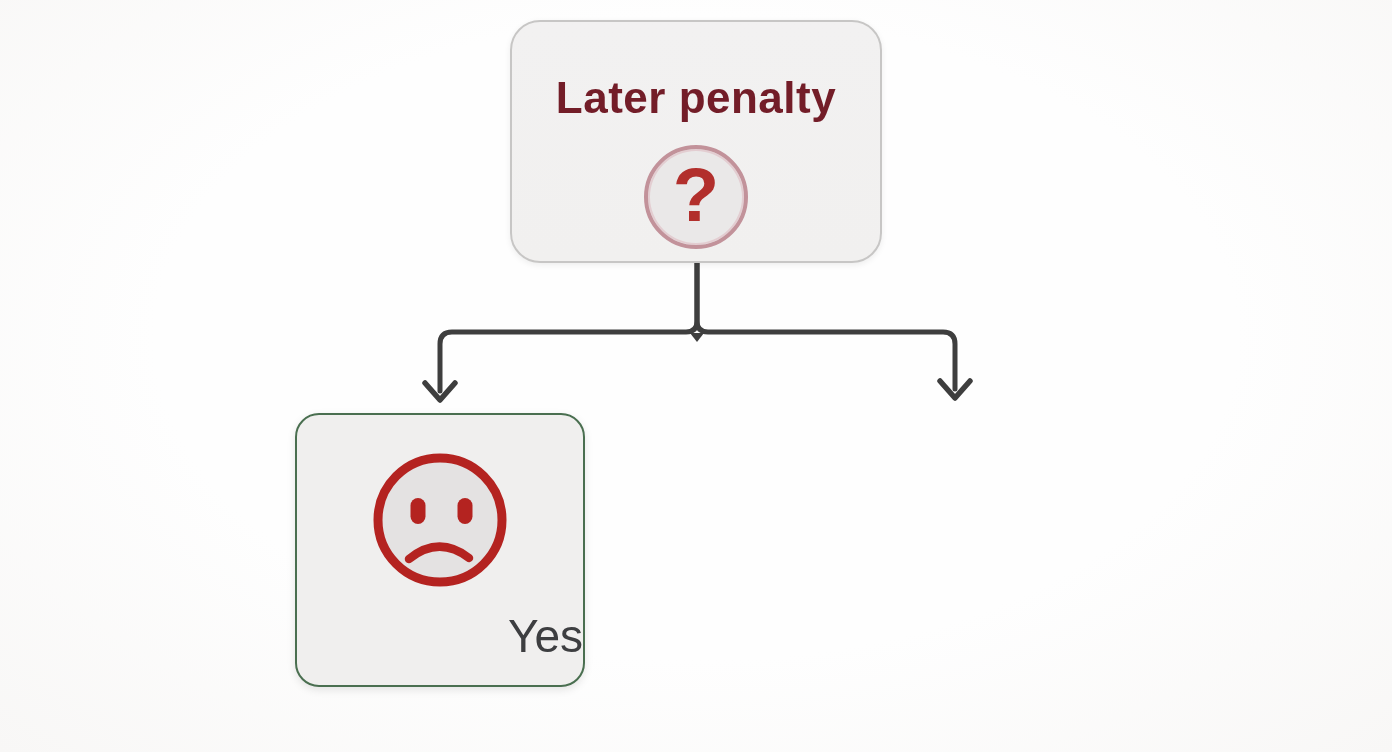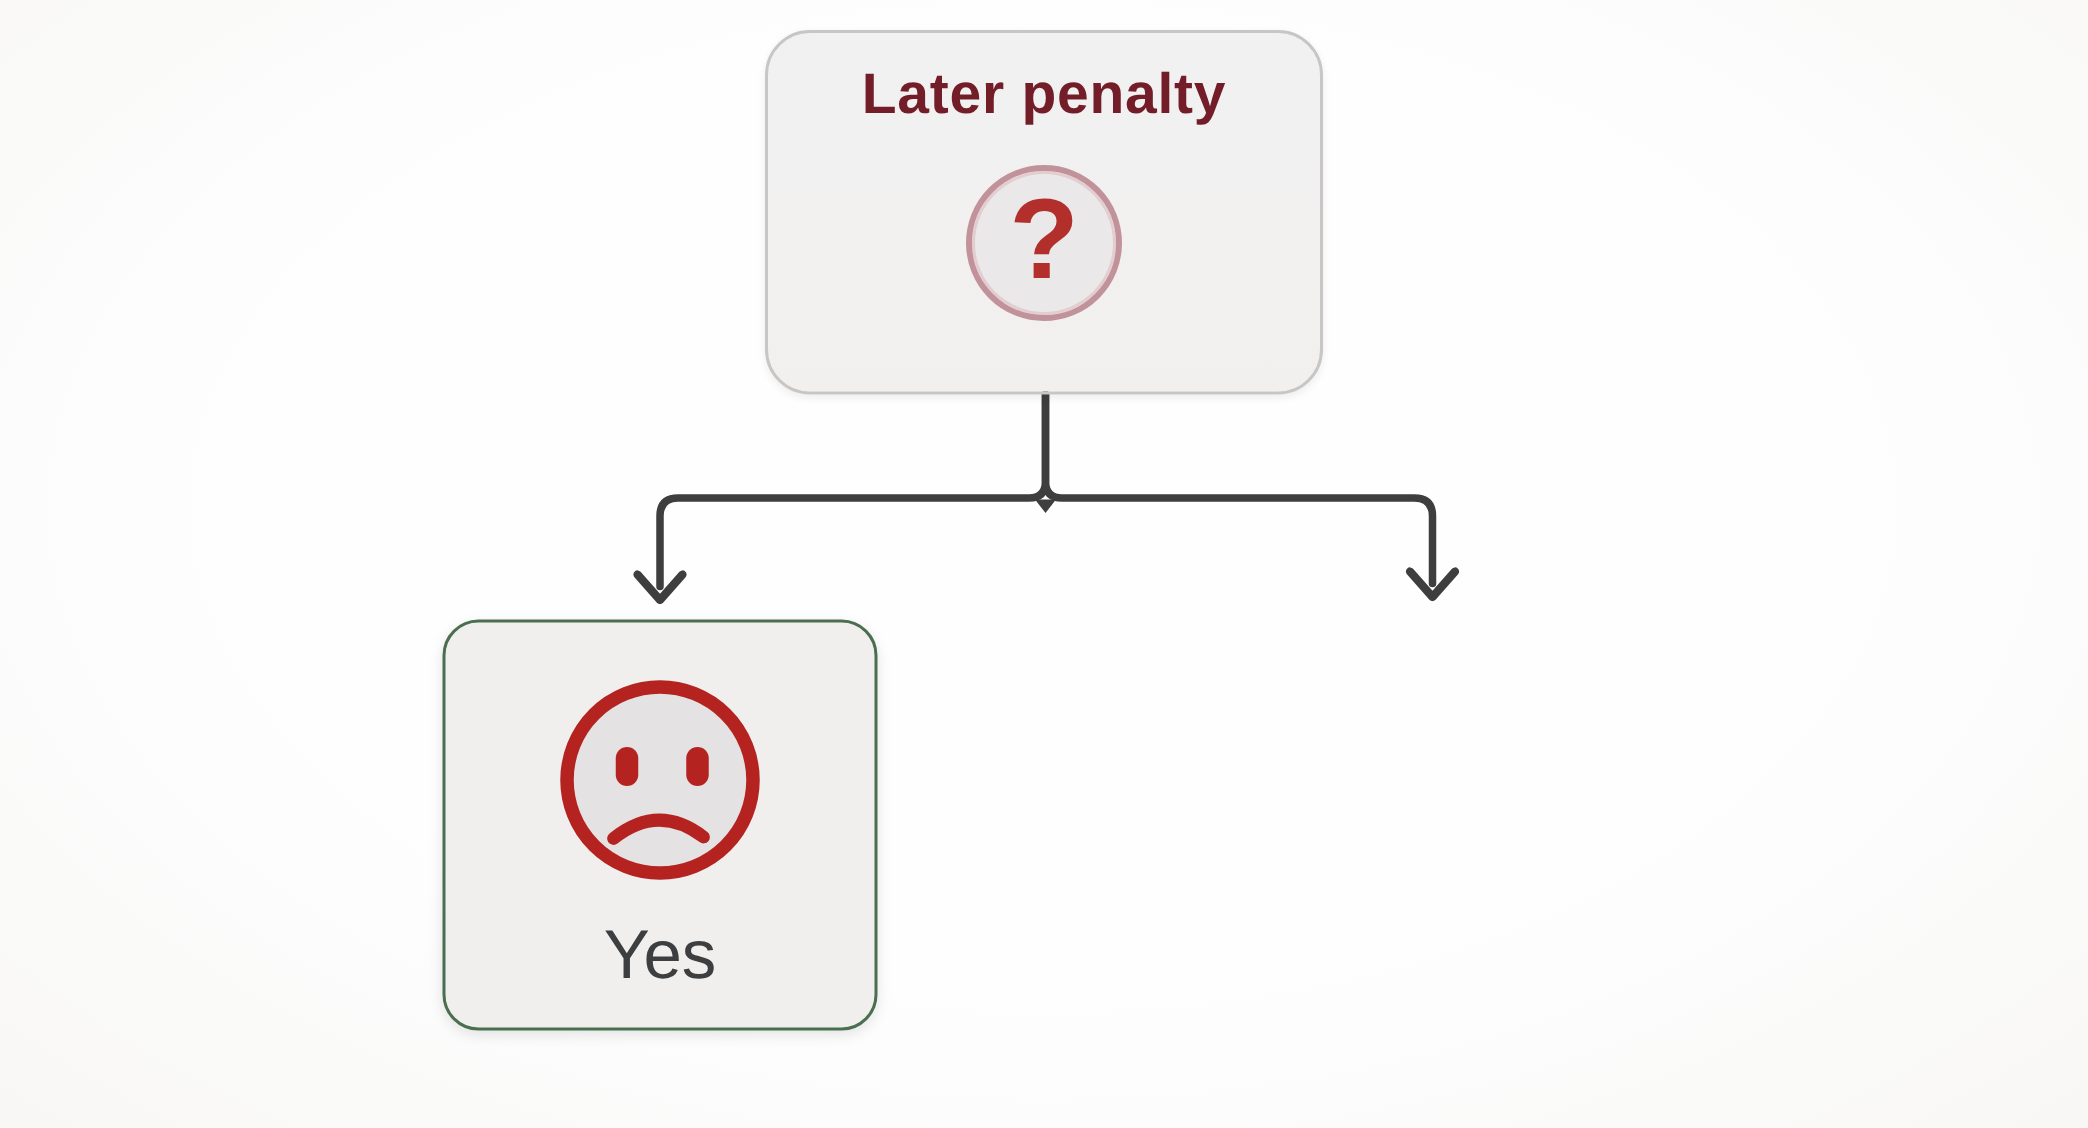--- a/index.html
+++ b/index.html
@@ -28,22 +28,22 @@
   .root-node {
     left: 510px; top: 20px;
     width: 372px; height: 243px;
     background: linear-gradient(180deg, #f2f1f1 0%, #f1f0ef 100%);
     border: 2px solid #c7c6c5;
     border-radius: 30px;
     box-shadow: 0 2px 6px rgba(0,0,0,0.07);
     text-align: center;
   }
   .root-title {
-    margin-top: 15px;
-    font-size: 38px;
+    margin-top: 50px;
+    font-size: 44px;
     line-height: 52px;
     font-weight: bold;
     letter-spacing: 0.5px;
     color: #731d28;
   }
   .q-circle {
     width: 104px; height: 104px;
     margin: 21px auto 0;
     box-sizing: border-box;
     border: 4px solid #c2929a;
@@ -77,20 +77,21 @@
     width: 288px; height: 272px;
   }
   .face-svg { display: block; margin: 0 auto; }
   .yes-node .face-svg  { margin-top: 30px; }
   .safe-node .face-svg { margin-top: 24px; }
   .leaf-label {
     font-size: 46px;
     line-height: 50px;
     font-weight: 500;
     color: #3d3e40;
+    text-align: right;
   }
   .yes-node  .leaf-label { margin-top: 16px; }
   .safe-node .leaf-label { margin-top: 8px; }
 </style>
 </head>
 <body>
 
 <div class="canvas">
 
   <svg class="connector-layer" viewBox="0 0 1392 752">

